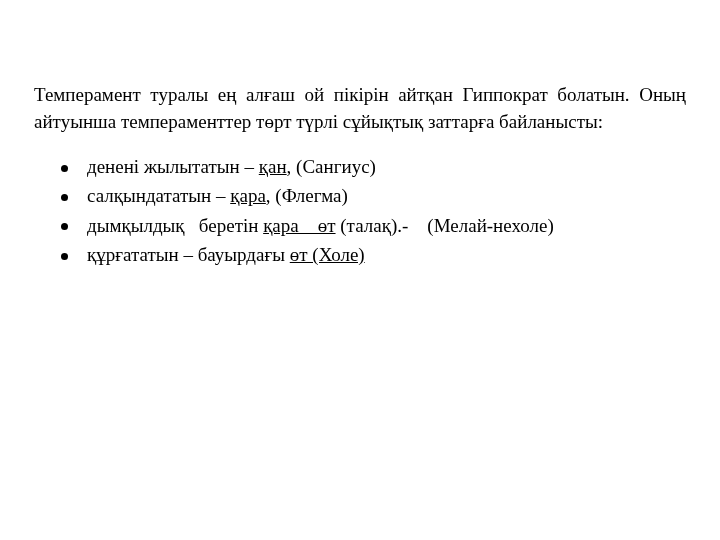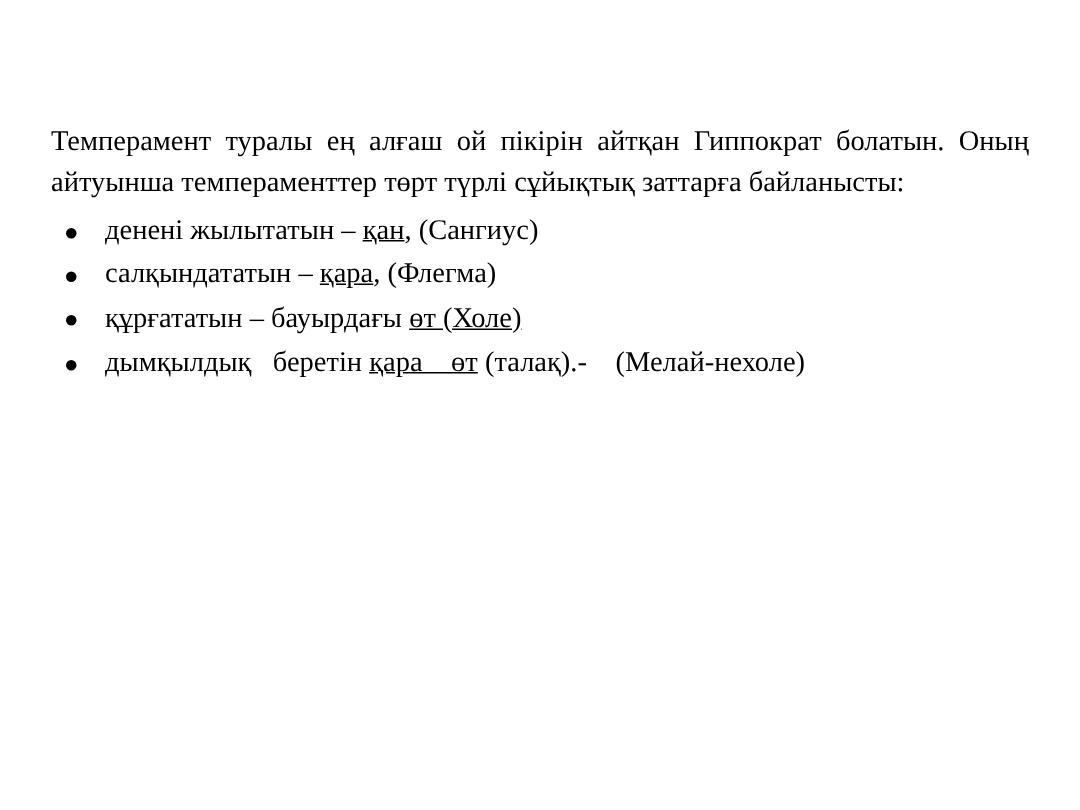--- a/index.html
+++ b/index.html
@@ -23,21 +23,21 @@
   }
   .intro {
     font-size: 19px;
     line-height: 1.42;
     text-align: justify;
     text-justify: inter-word;
     margin: 0 0 4px 0;
   }
   .bullet-list {
     list-style: none;
-    margin: 0;
+    margin: 17px;
     padding: 0;
   }
   .bullet-item {
     position: relative;
     font-size: 19px;
     line-height: 1.44;
     padding-left: 36px;
     margin: 0 0 2px 0;
     text-align: justify;
     text-justify: inter-word;
@@ -72,22 +72,22 @@
       <span class="seg">денені жылытатын – </span><span class="u seg">қан</span><span class="seg">, (Сангиус)</span>
     </li>
 
     <li class="bullet-item">
       <span class="dot"></span>
       <span class="seg">салқындататын – </span><span class="u seg">қара</span><span class="seg">, (Флегма)</span>
     </li>
 
     <li class="bullet-item">
       <span class="dot"></span>
-      <span class="seg">құрғататын – бауырдағы </span><span class="u seg">өт (Холе)</span><span class="seg"></span>
+      <span class="seg">дымқылдық   беретін </span><span class="u seg">қара    өт</span><span class="seg"> (талақ).-    (Мелай-нехоле)</span>
     </li>
 
     <li class="bullet-item">
       <span class="dot"></span>
-      <span class="seg">дымқылдық   беретін </span><span class="u seg">қара    өт</span><span class="seg"> (талақ).-    (Мелай-нехоле)</span>
+      <span class="seg">құрғататын – бауырдағы </span><span class="u seg">өт (Холе)</span><span class="seg"></span>
     </li>
 
   </ul>
 </div>
 
 </body></html>

